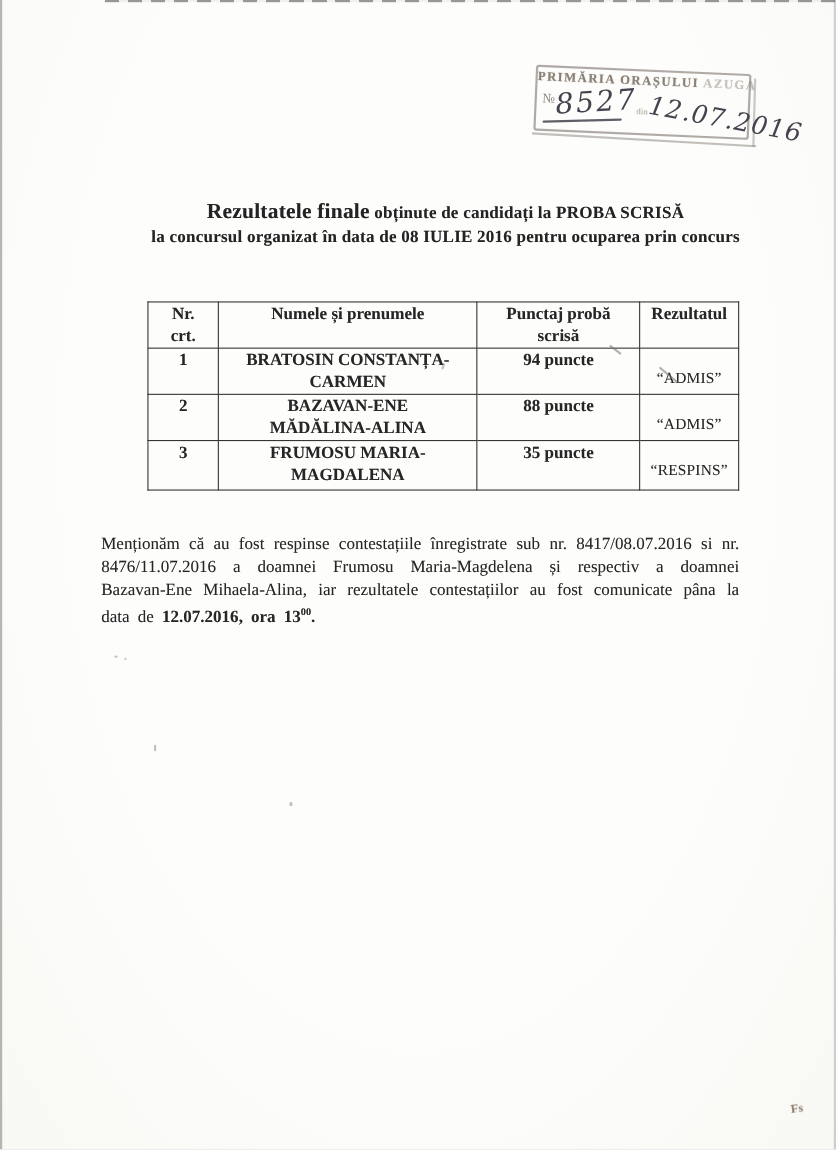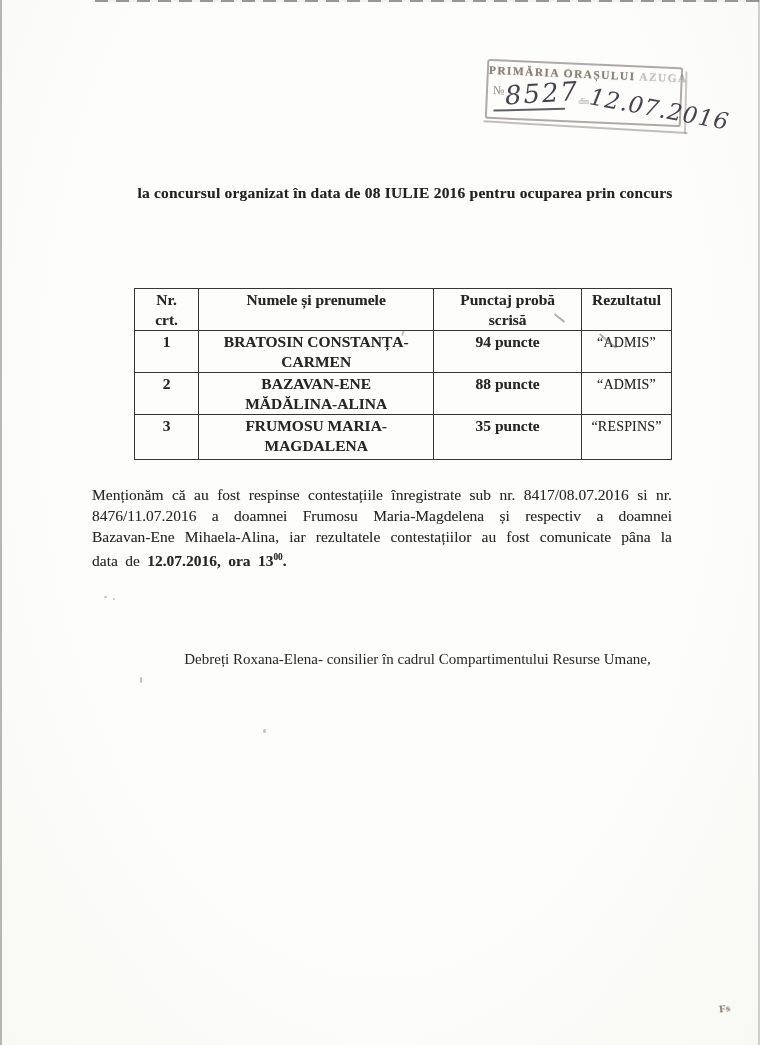--- a/index.html
+++ b/index.html
@@ -66,32 +66,32 @@
   .title-block {
     position:absolute; left:60px; top:182px; width:690px;
     text-align:center; font-weight:bold; font-size:15.5px; line-height:21.5px;
     letter-spacing:0.2px; color:#232323;
     text-shadow:0 0 0.5px rgba(35,35,35,0.35);
   }
   .t-big { font-size:19.5px; }
 
   
   .results {
-    position:absolute; left:134px; top:288px; width:538px;
+    position:absolute; left:134px; top:274px; width:538px;
     border-collapse:collapse; text-align:center;
     text-shadow:0 0 0.5px rgba(35,35,35,0.3);
   }
   .results th, .results td {
     border:1.7px solid #353535; padding:1px 2px; vertical-align:top;
   }
   .results th { font-weight:bold; font-size:15.5px; line-height:19.5px; }
   .col-nr { width:62px; }  .col-name { width:240px; }
   .col-score { width:150px; } .col-result { width:86px; }
   td.nr, td.name, td.score { font-weight:bold; font-size:15.5px; line-height:19.5px; }
-  td.result { font-size:14px; padding-top:4px; letter-spacing:0.2px; }
+  td.result { font-size:14px; padding-top:20px; letter-spacing:0.2px; }
 
   
   .paragraph {
     position:absolute; left:92px; top:484px; width:580px; margin:0;
     font-size:15.5px; line-height:21px; text-align:justify;
     word-spacing:3.5px; text-shadow:0 0 0.4px rgba(35,35,35,0.3);
   }
   sup { font-size:0.6em; }
 
   
@@ -143,20 +143,21 @@
     <div class="stamp-row">
       <span class="no-sign">№</span>
       <span class="hand stamp-number">8527</span>
       <div class="hand-underline"></div>
       <span class="stamp-mid">din</span>
       <span class="hand stamp-date">12.07.2016</span>
     </div>
   </div>
 
   <div class="title-block">
+    <div class="t-line"><span class="t-big">Rezultatele finale</span><span> obținute de candidați la PROBA SCRISĂ</span></div>
     <div class="t-line">la concursul organizat în data de 08 IULIE 2016 pentru ocuparea prin concurs</div>
   </div>
 
   <table class="results">
     <thead>
       <tr style="height:42px;">
         <th class="col-nr">
           <div>Nr.</div>
           <div>crt.</div>
         </th>
@@ -195,21 +196,20 @@
         </td>
         <td class="score">35 puncte</td>
         <td class="result">“RESPINS”</td>
       </tr>
     </tbody>
   </table>
 
   <p class="paragraph"><span>Menționăm că au fost respinse contestațiile înregistrate sub nr. 8417/08.07.2016 si nr. 8476/11.07.2016 a doamnei Frumosu Maria-Magdelena și respectiv a doamnei Bazavan-Ene Mihaela-Alina, iar rezultatele contestațiilor au fost comunicate pâna la data de </span><b><span>12.07.2016, ora 13</span><sup>00</sup><span>.</span></b></p>
 
   <div class="sig-block">
-    <div>Debreți Roxana-Elena- consilier în cadrul Compartimentului Resurse Umane,</div>
   </div>
 
 
   <div class="pencil pm1"></div>
   <div class="pencil pm2"></div>
   <div class="speck sp1"></div>
   <div class="speck sp2"></div>
   <div class="speck sp3"></div>
   <div class="speck sp4"></div>
   <div class="speck sp5"></div>

